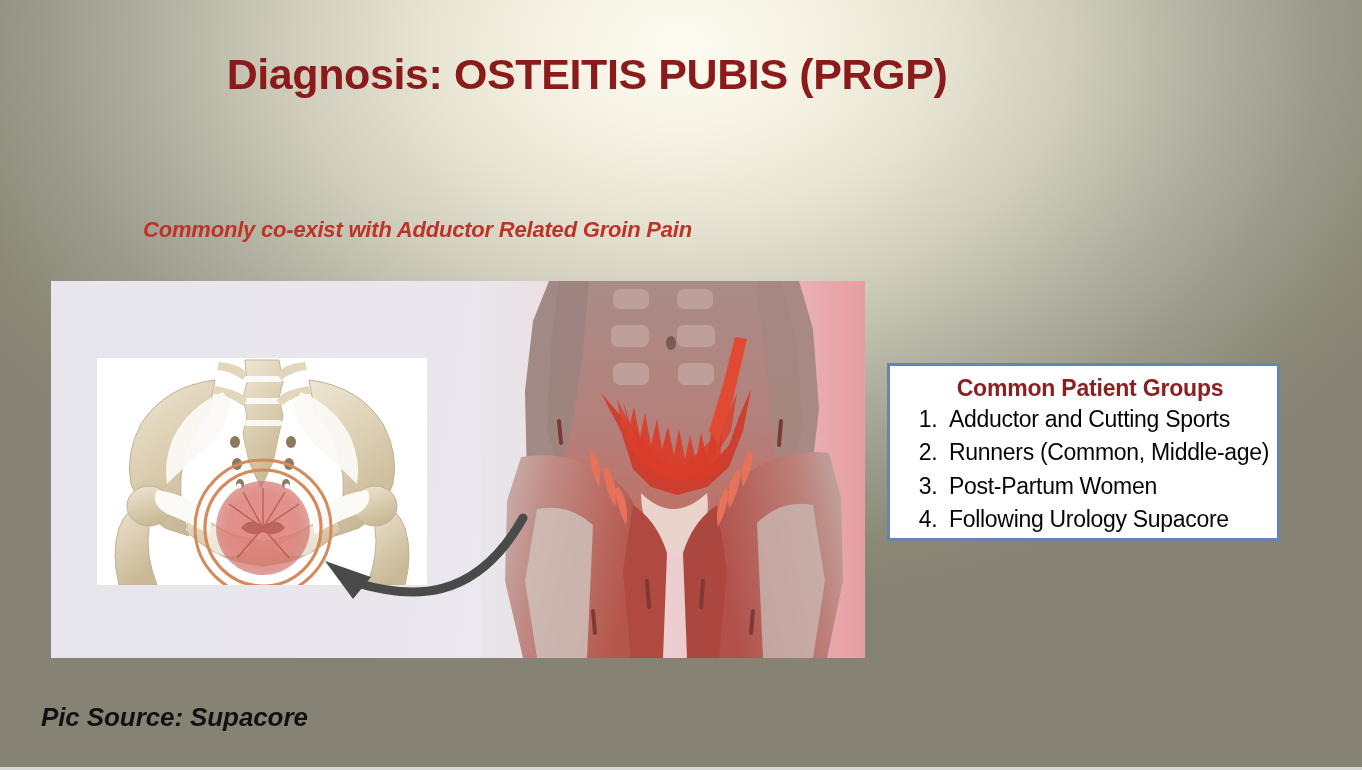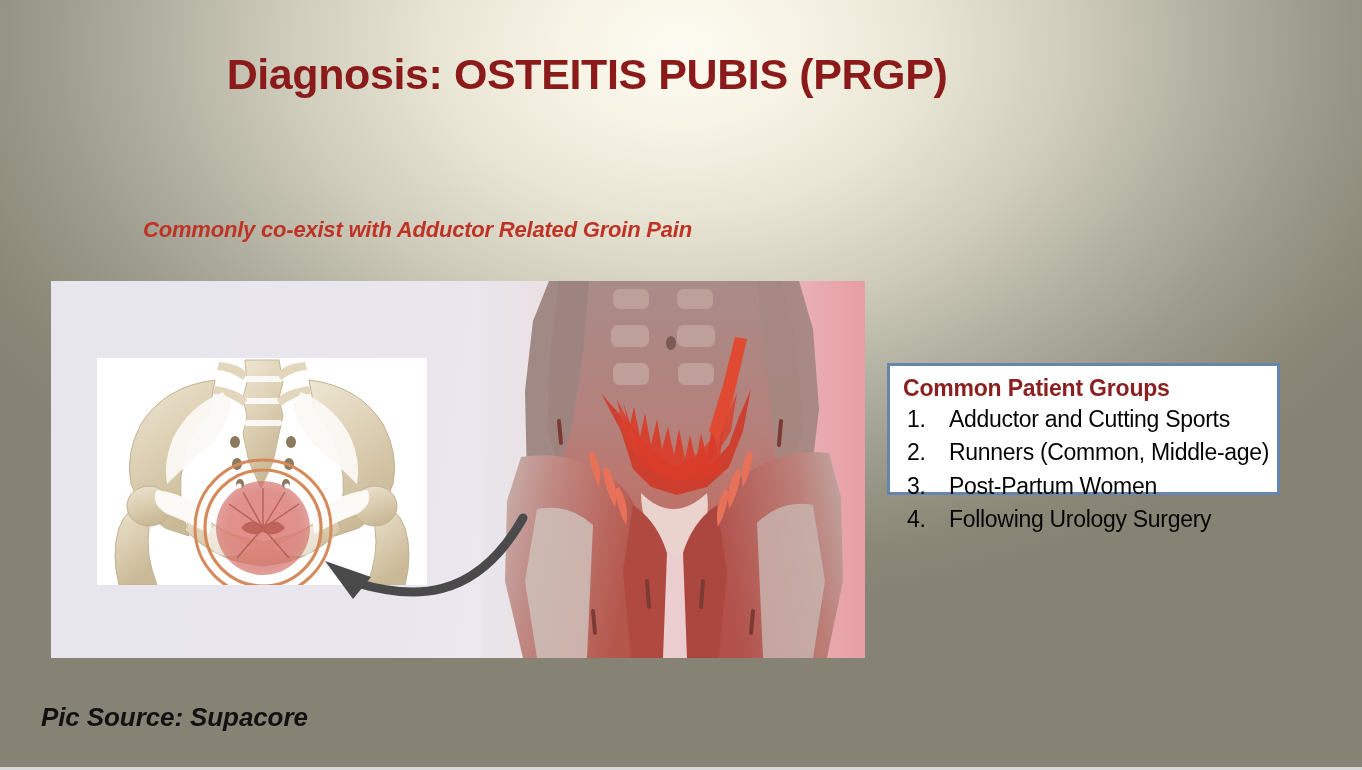--- a/index.html
+++ b/index.html
@@ -98,25 +98,26 @@
     width: 814px; height: 377px;
     pointer-events: none;
   }
 
   
   #groups-box {
     position: absolute;
     left: 887px;
     top: 363px;
     width: 393px;
-    height: 132px;
+    height: 178px;
     background: #ffffff;
     border: 3px solid #6585ae;
     box-sizing: border-box;
     padding: 9px 0 0 13px;
+    text-align: center;
   }
   #groups-heading {
     color: #8b2020;
     font-size: 23px;
     font-weight: bold;
     letter-spacing: -0.2px;
     margin-bottom: 1px;
     white-space: nowrap;
   }
   .group-row {
@@ -339,19 +340,19 @@
     <div class="group-row">
       <span class="group-num">2.</span>
       <span>Runners (Common, Middle-age)</span>
     </div>
     <div class="group-row">
       <span class="group-num">3.</span>
       <span>Post-Partum Women</span>
     </div>
     <div class="group-row">
       <span class="group-num">4.</span>
-      <span>Following Urology Surgery</span>
+      <span>Following Urology Supacore</span>
     </div>
   </div>
 
   <div id="pic-source">Pic Source: Supacore</div>
 
 </div>
 
 </body></html>

